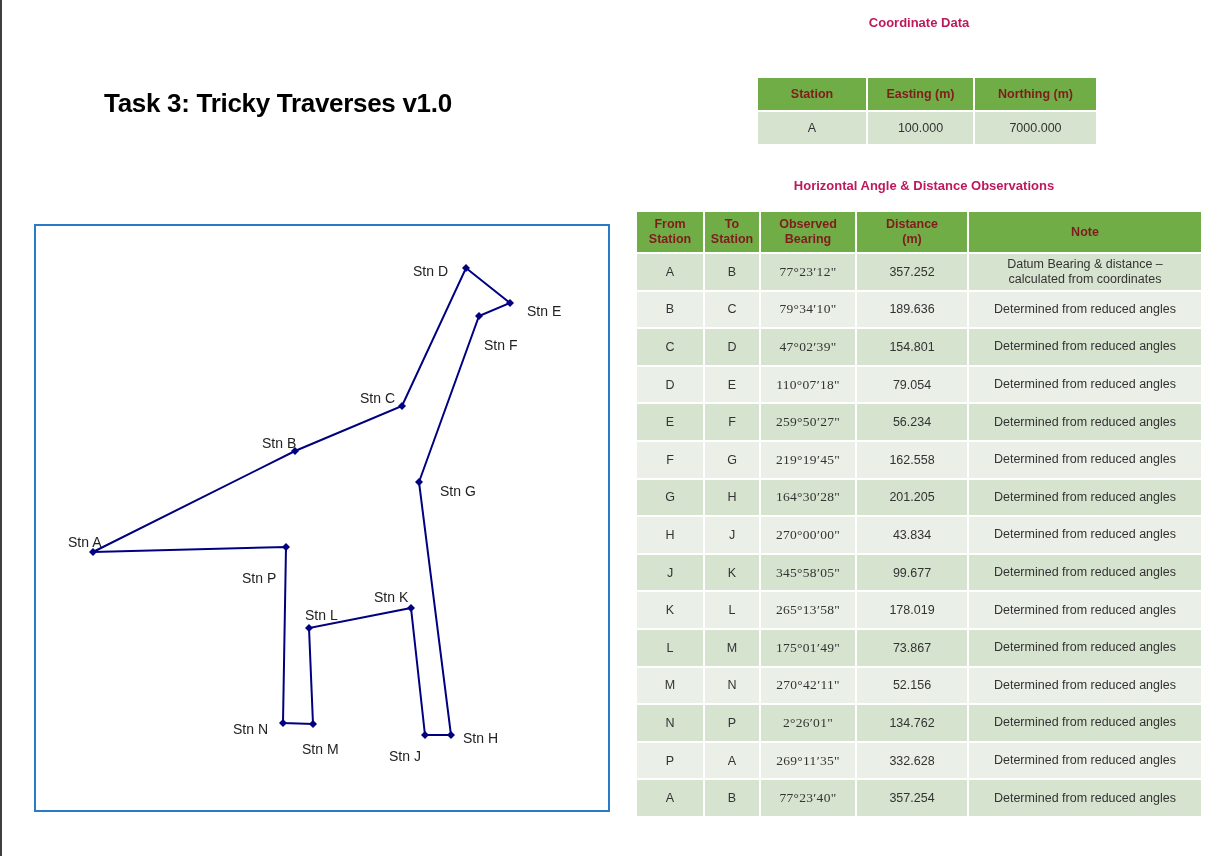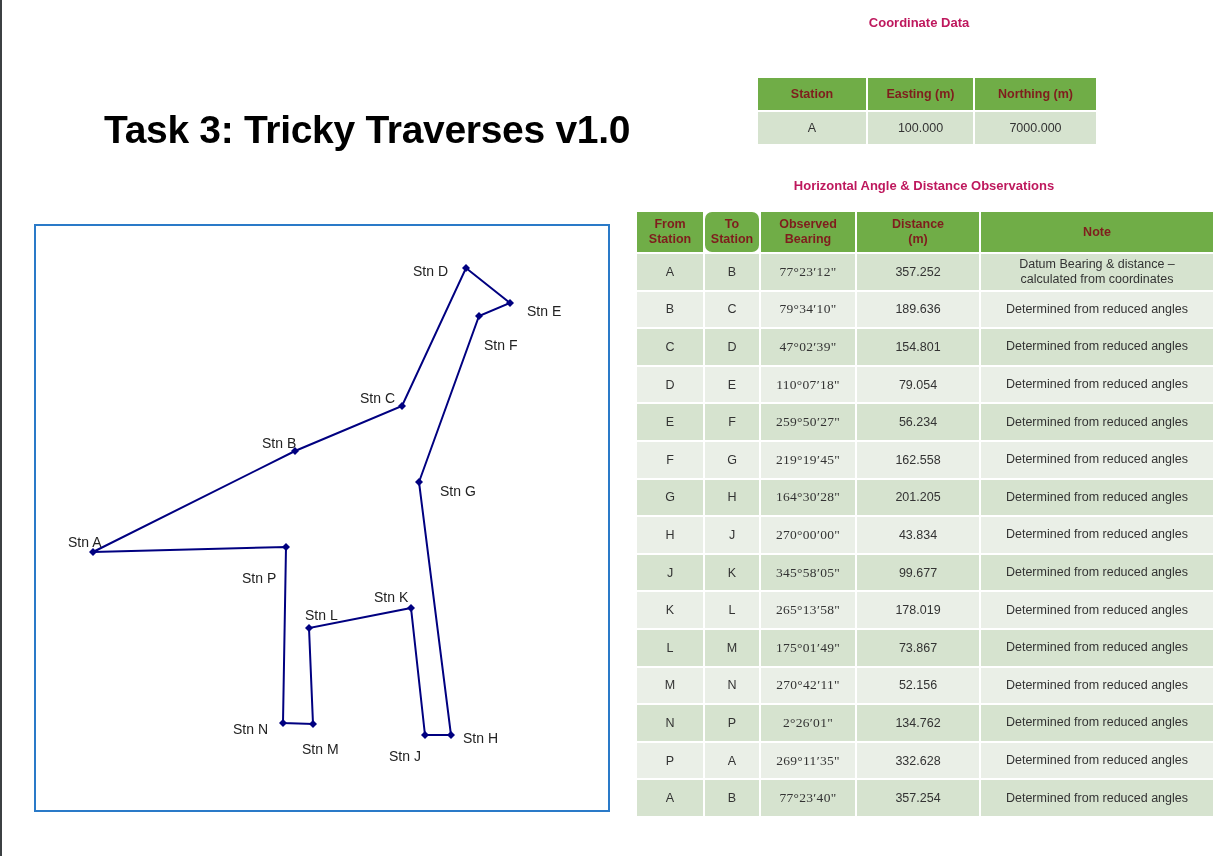--- a/index.html
+++ b/index.html
@@ -2,22 +2,22 @@
 <html><head>
 <meta charset="utf-8">
 <style>
   html, body { margin:0; padding:0; }
   body {
     width:1226px; height:856px; position:relative; overflow:hidden;
     background:#ffffff; font-family:"Liberation Sans", sans-serif; color:#000;
   }
   .left-strip { position:absolute; left:0; top:0; width:2px; height:856px; background:#3c4043; }
   .title {
-    position:absolute; left:104px; top:88px; font-size:39px; font-weight:bold;
-    font-family:"Liberation Sans", sans-serif; letter-spacing:-0.3px; color:#000;margin-top:20px;
+    position:absolute; left:104px; top:88px; font-size:26px; font-weight:bold;
+    font-family:"Liberation Sans", sans-serif; letter-spacing:-0.3px; color:#000;
   }
   .caption { position:absolute; font-size:13px; font-weight:bold; color:#be185d; text-align:center; }
   table { border-collapse:separate; border-spacing:2px; position:absolute; font-family:"Liberation Sans", sans-serif; }
   th { background:#70ad47; color:#7f1d1d; font-weight:bold; font-size:12.5px; line-height:15px; padding:0; }
   td { font-size:12.5px; color:#333; text-align:center; padding:0; }
   .coord th { height:32px; }
   .coord td { height:32px; background:#d6e3cf; }
   .obs th { height:40px; }
   .obs td { height:35.6px; }
   .obs tr.odd td { background:#d6e3cf; }
@@ -52,23 +52,23 @@
     <td>7000.000</td>
   </tr>
 </tbody>
   </table>
 
 <div class="caption" style="left:638px; top:178px; width:572px;">Horizontal Angle &amp; Distance Observations</div>
 <table class="obs" id="obs-table" style="left:635px; top:210px;">
   <tbody>
       <tr>
     <th style="width:66px;"><span>From</span><br><span>Station</span></th>
-    <th style="width:54px;border-radius:7px;"><span>To</span><br><span>Station</span></th>
+    <th style="width:54px;"><span>To</span><br><span>Station</span></th>
     <th style="width:94px;"><span>Observed</span><br><span>Bearing</span></th>
-    <th style="width:122px;"><span>Distance</span><br><span>(m)</span></th>
+    <th style="width:110px;"><span>Distance</span><br><span>(m)</span></th>
     <th style="width:232px;">Note</th>
   </tr>
   </tbody>
     <tbody id="obs-body">
       <tr class="odd">
         <td>A</td>
         <td>B</td>
         <td class="bearing">77°23′12"</td>
         <td>357.252</td>
         <td class="note"><span>Datum Bearing &amp; distance –</span><br><span>calculated from coordinates</span></td>

